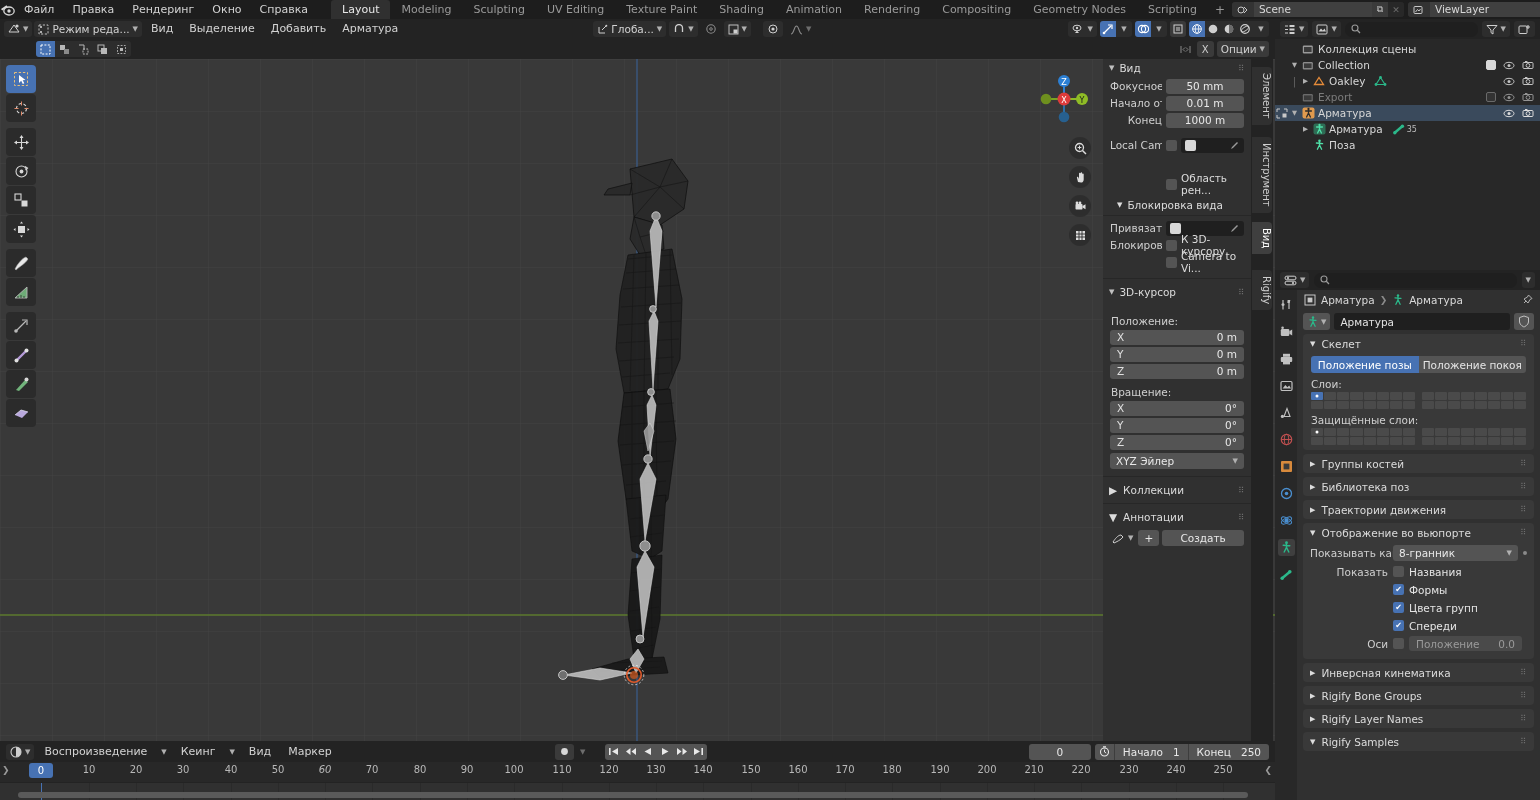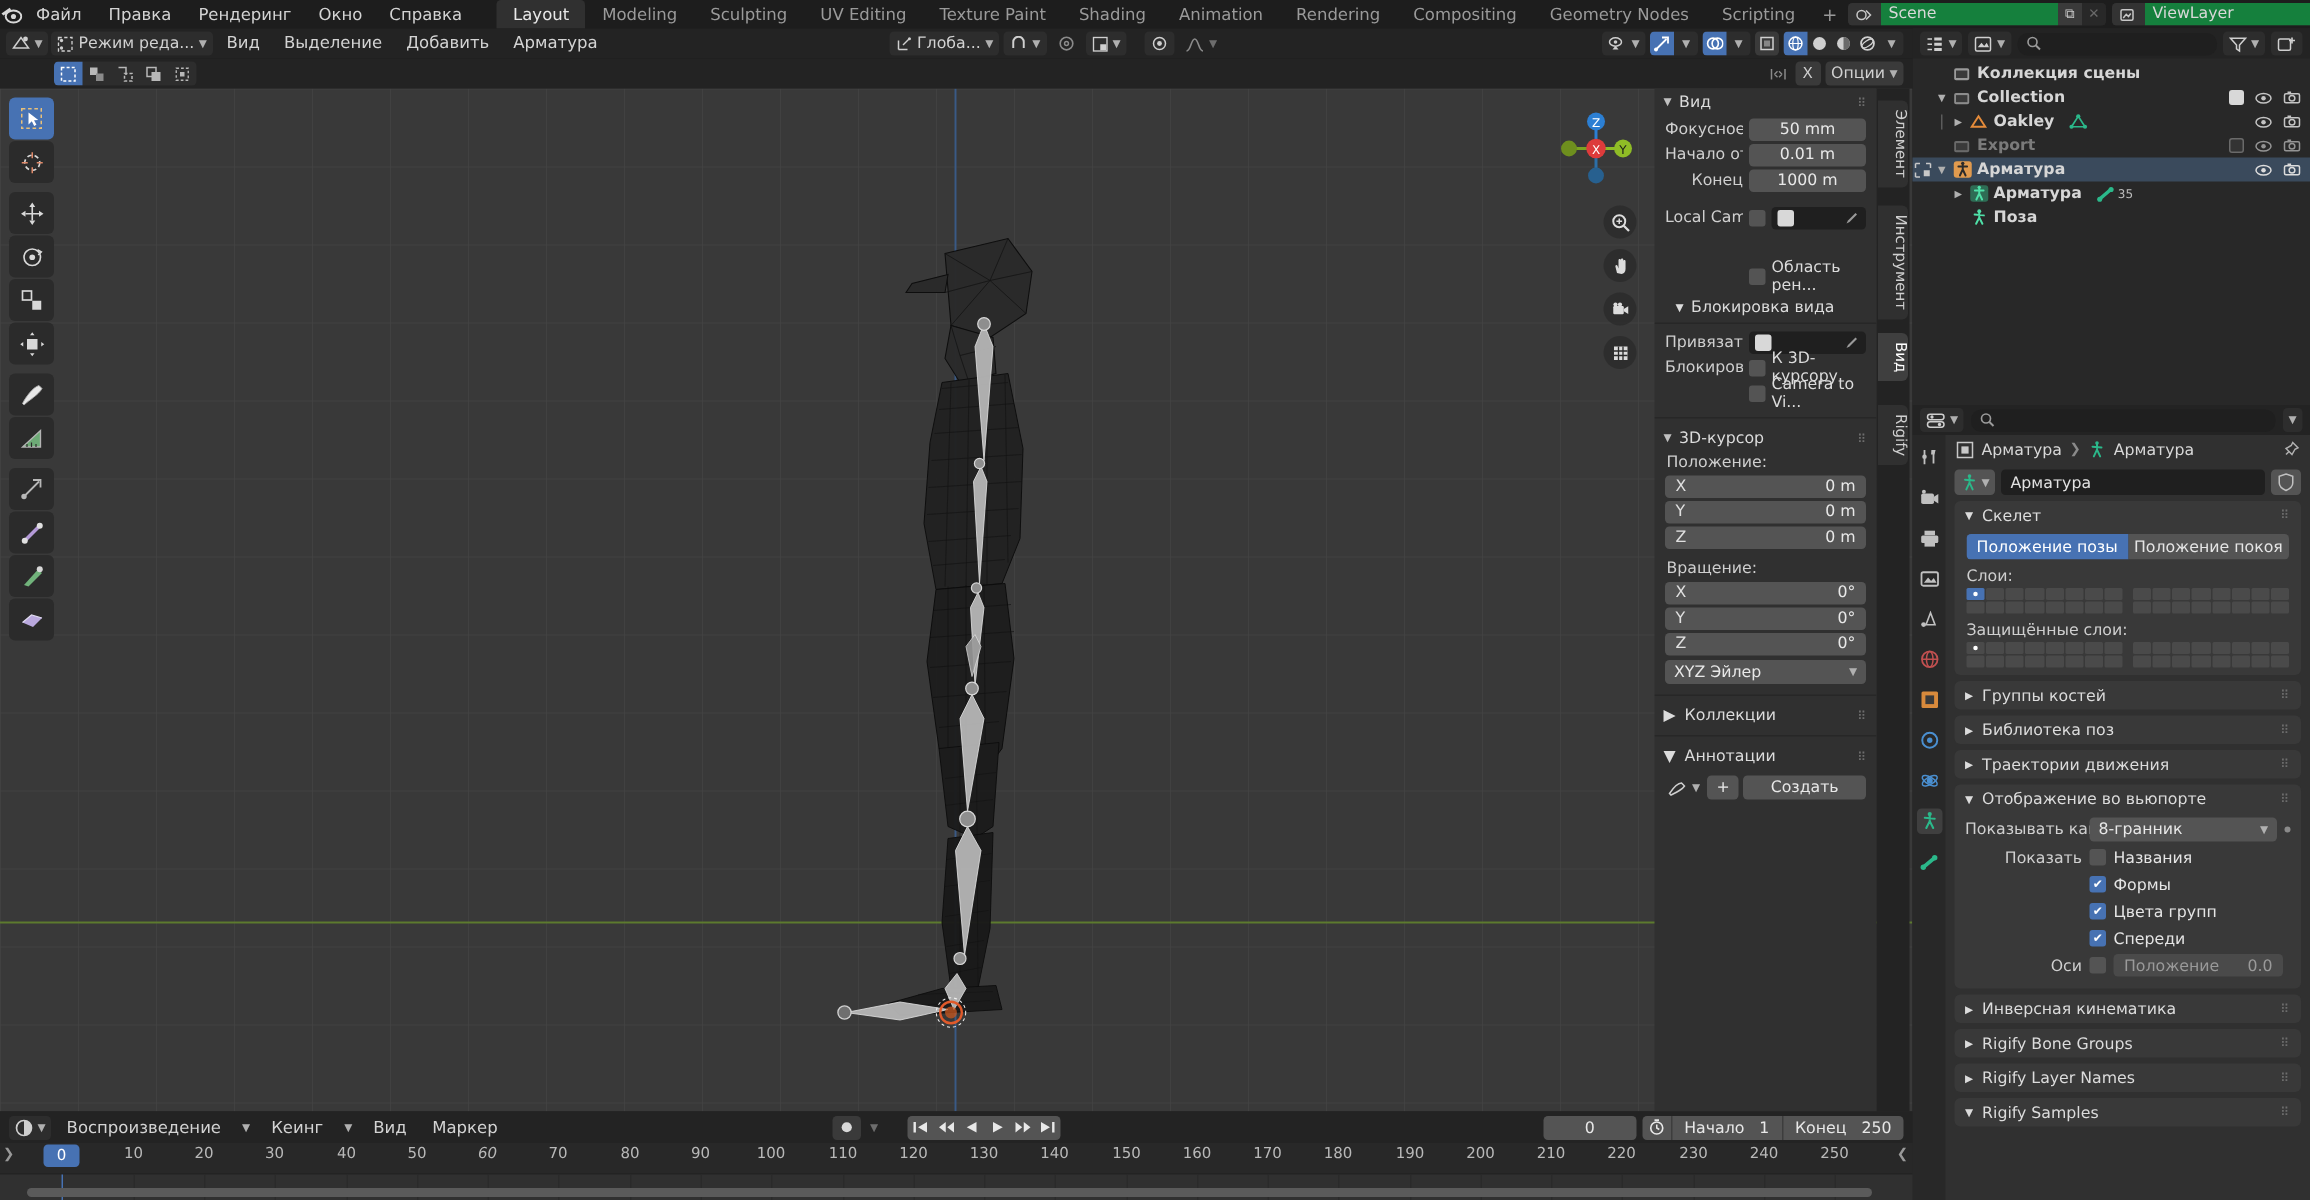--- a/index.html
+++ b/index.html
@@ -13,21 +13,21 @@
   .blender-logo { width:26px; height:19px; display:flex; align-items:center; justify-content:center; }
   .menu-item { padding:0 9px; height:19px; line-height:19px; color:#d3d3d3; font-size:11px; white-space:nowrap; }
   .ws-tabs { display:flex; align-items:center; margin-left:14px; height:19px; }
   .ws-tab { padding:0 11px; height:19px; line-height:20px; font-size:11px; color:#9a9a9a; white-space:nowrap; }
   .ws-tab.active { background:#303030; color:#e8e8e8; border-radius:3px 3px 0 0; }
   .ws-plus { padding:0 7px; color:#9a9a9a; font-size:12px; }
   .topbar-right { margin-left:auto; display:flex; align-items:center; gap:4px; padding-right:6px; }
   .scene-field { display:flex; align-items:center; height:15px; background:#282828; border-radius:3px; overflow:hidden; }
   .scene-icon { width:22px; height:15px; display:flex; align-items:center; justify-content:center;
     background:#333; color:#c0c0c0; font-size:9px; }
-  .scene-name { padding:0 8px 0 5px; min-width:118px; height:15px; line-height:15px; background:#15803d;
+  .scene-name { padding:0 8px 0 5px; min-width:118px; height:15px; line-height:15px; background:#404040;
     color:#d8d8d8; font-size:10.5px; }
   .scene-btn { width:16px; height:15px; display:flex; align-items:center; justify-content:center;
     background:#3a3a3a; color:#c8c8c8; font-size:9px; }
   .scene-btn.dim { background:#282828; color:#6a6a6a; }
 
   
   .vp-header { position:absolute; left:0; top:19px; width:1275px; height:20px; background:#232323;
     display:flex; align-items:center; padding-left:4px; gap:2px; }
   .hbtn { height:16px; display:flex; align-items:center; gap:3px; padding:0 4px; background:#2d2d2d;
     border-radius:3px; color:#d2d2d2; font-size:10.5px; white-space:nowrap; }
@@ -85,41 +85,41 @@
   .pfield { flex:1; height:15px; background:#545454; border-radius:3px; color:#e8e8e8;
     font-size:10.5px; display:flex; align-items:center; justify-content:center; }
   .pfield.lr { justify-content:space-between; padding:0 7px; }
   .pfield.lr .k { color:#e0e0e0; }
   .pcheck { width:11px; height:11px; background:#545454; border-radius:2px; flex:none; }
   .pick { flex:1; height:15px; background:#1f1f1f; border-radius:3px; display:flex; align-items:center;
     justify-content:space-between; padding:0 4px; }
   .swatch { width:11px; height:11px; background:#d8d8d8; border-radius:2px; }
   .psub { display:flex; align-items:center; gap:5px; margin:2px 7px 2px 14px; color:#dcdcdc; font-size:10.5px; }
   .pdivider { height:1px; background:#272727; margin:4px 0; }
-  .plabel2 { margin:1px 8px 2px; color:#cfcfcf; font-size:10.5px; }
+  .plabel2 { margin:14px 8px 2px; color:#cfcfcf; font-size:10.5px; }
   .pdrop { height:16px; margin:3px 7px; background:#545454; border-radius:3px; display:flex;
     align-items:center; justify-content:space-between; padding:0 6px; color:#e8e8e8; font-size:10.5px; }
   .pcollapse { display:flex; align-items:center; gap:6px; height:18px; margin:2px 0; padding:0 6px;
     color:#dcdcdc; font-size:10.5px; }
   .annobar { display:flex; align-items:center; gap:3px; margin:4px 7px; }
   .annobtn { height:16px; background:#545454; border-radius:3px; display:flex; align-items:center;
     justify-content:center; padding:0 5px; color:#e8e8e8; font-size:10.5px; gap:3px; }
 
   
   .outliner { position:absolute; left:1275px; top:19px; width:265px; height:251px; background:#282828; }
   .out-header { height:20px; background:#232323; display:flex; align-items:center; gap:4px; padding:0 5px; }
   .out-search { flex:1; height:15px; background:#1f1f1f; border-radius:7px; display:flex;
     align-items:center; padding:0 6px; gap:4px; color:#777; font-size:10px; }
   .out-rows { padding-top:2px; }
   .out-row { display:flex; align-items:center; height:16px; padding-right:4px; font-size:10.5px; color:#d6d6d6; position:relative; }
   .out-row.sel { background:#3a4a5c; }
   .out-row.dim { color:#7b7b7b; }
   .out-tri { width:11px; text-align:center; font-size:6.5px; color:#b0b0b0; flex:none; }
   .out-ico { width:16px; display:flex; align-items:center; justify-content:center; flex:none; }
-  .out-name { padding-left:2px; white-space:nowrap;font-weight:bold; }
+  .out-name { padding-left:2px; white-space:nowrap; }
   .out-right { margin-left:auto; display:flex; align-items:center; gap:7px; padding-right:2px; }
   .cbx { width:10px; height:10px; border:1px solid #6a6a6a; border-radius:2px; background:#333; }
   .cbx.on { background:#d8d8d8; border-color:#d8d8d8; }
   .badge-count { font-size:8px; color:#bdbdbd; margin-left:1px; }
 
   
   .props { position:absolute; left:1275px; top:270px; width:265px; height:530px; background:#303030; }
   .props-header { height:20px; background:#232323; display:flex; align-items:center; gap:5px; padding:0 5px; }
   .props-search { flex:1; height:15px; background:#1f1f1f; border-radius:7px; display:flex; align-items:center;
     padding:0 6px; color:#777; font-size:10px; }

